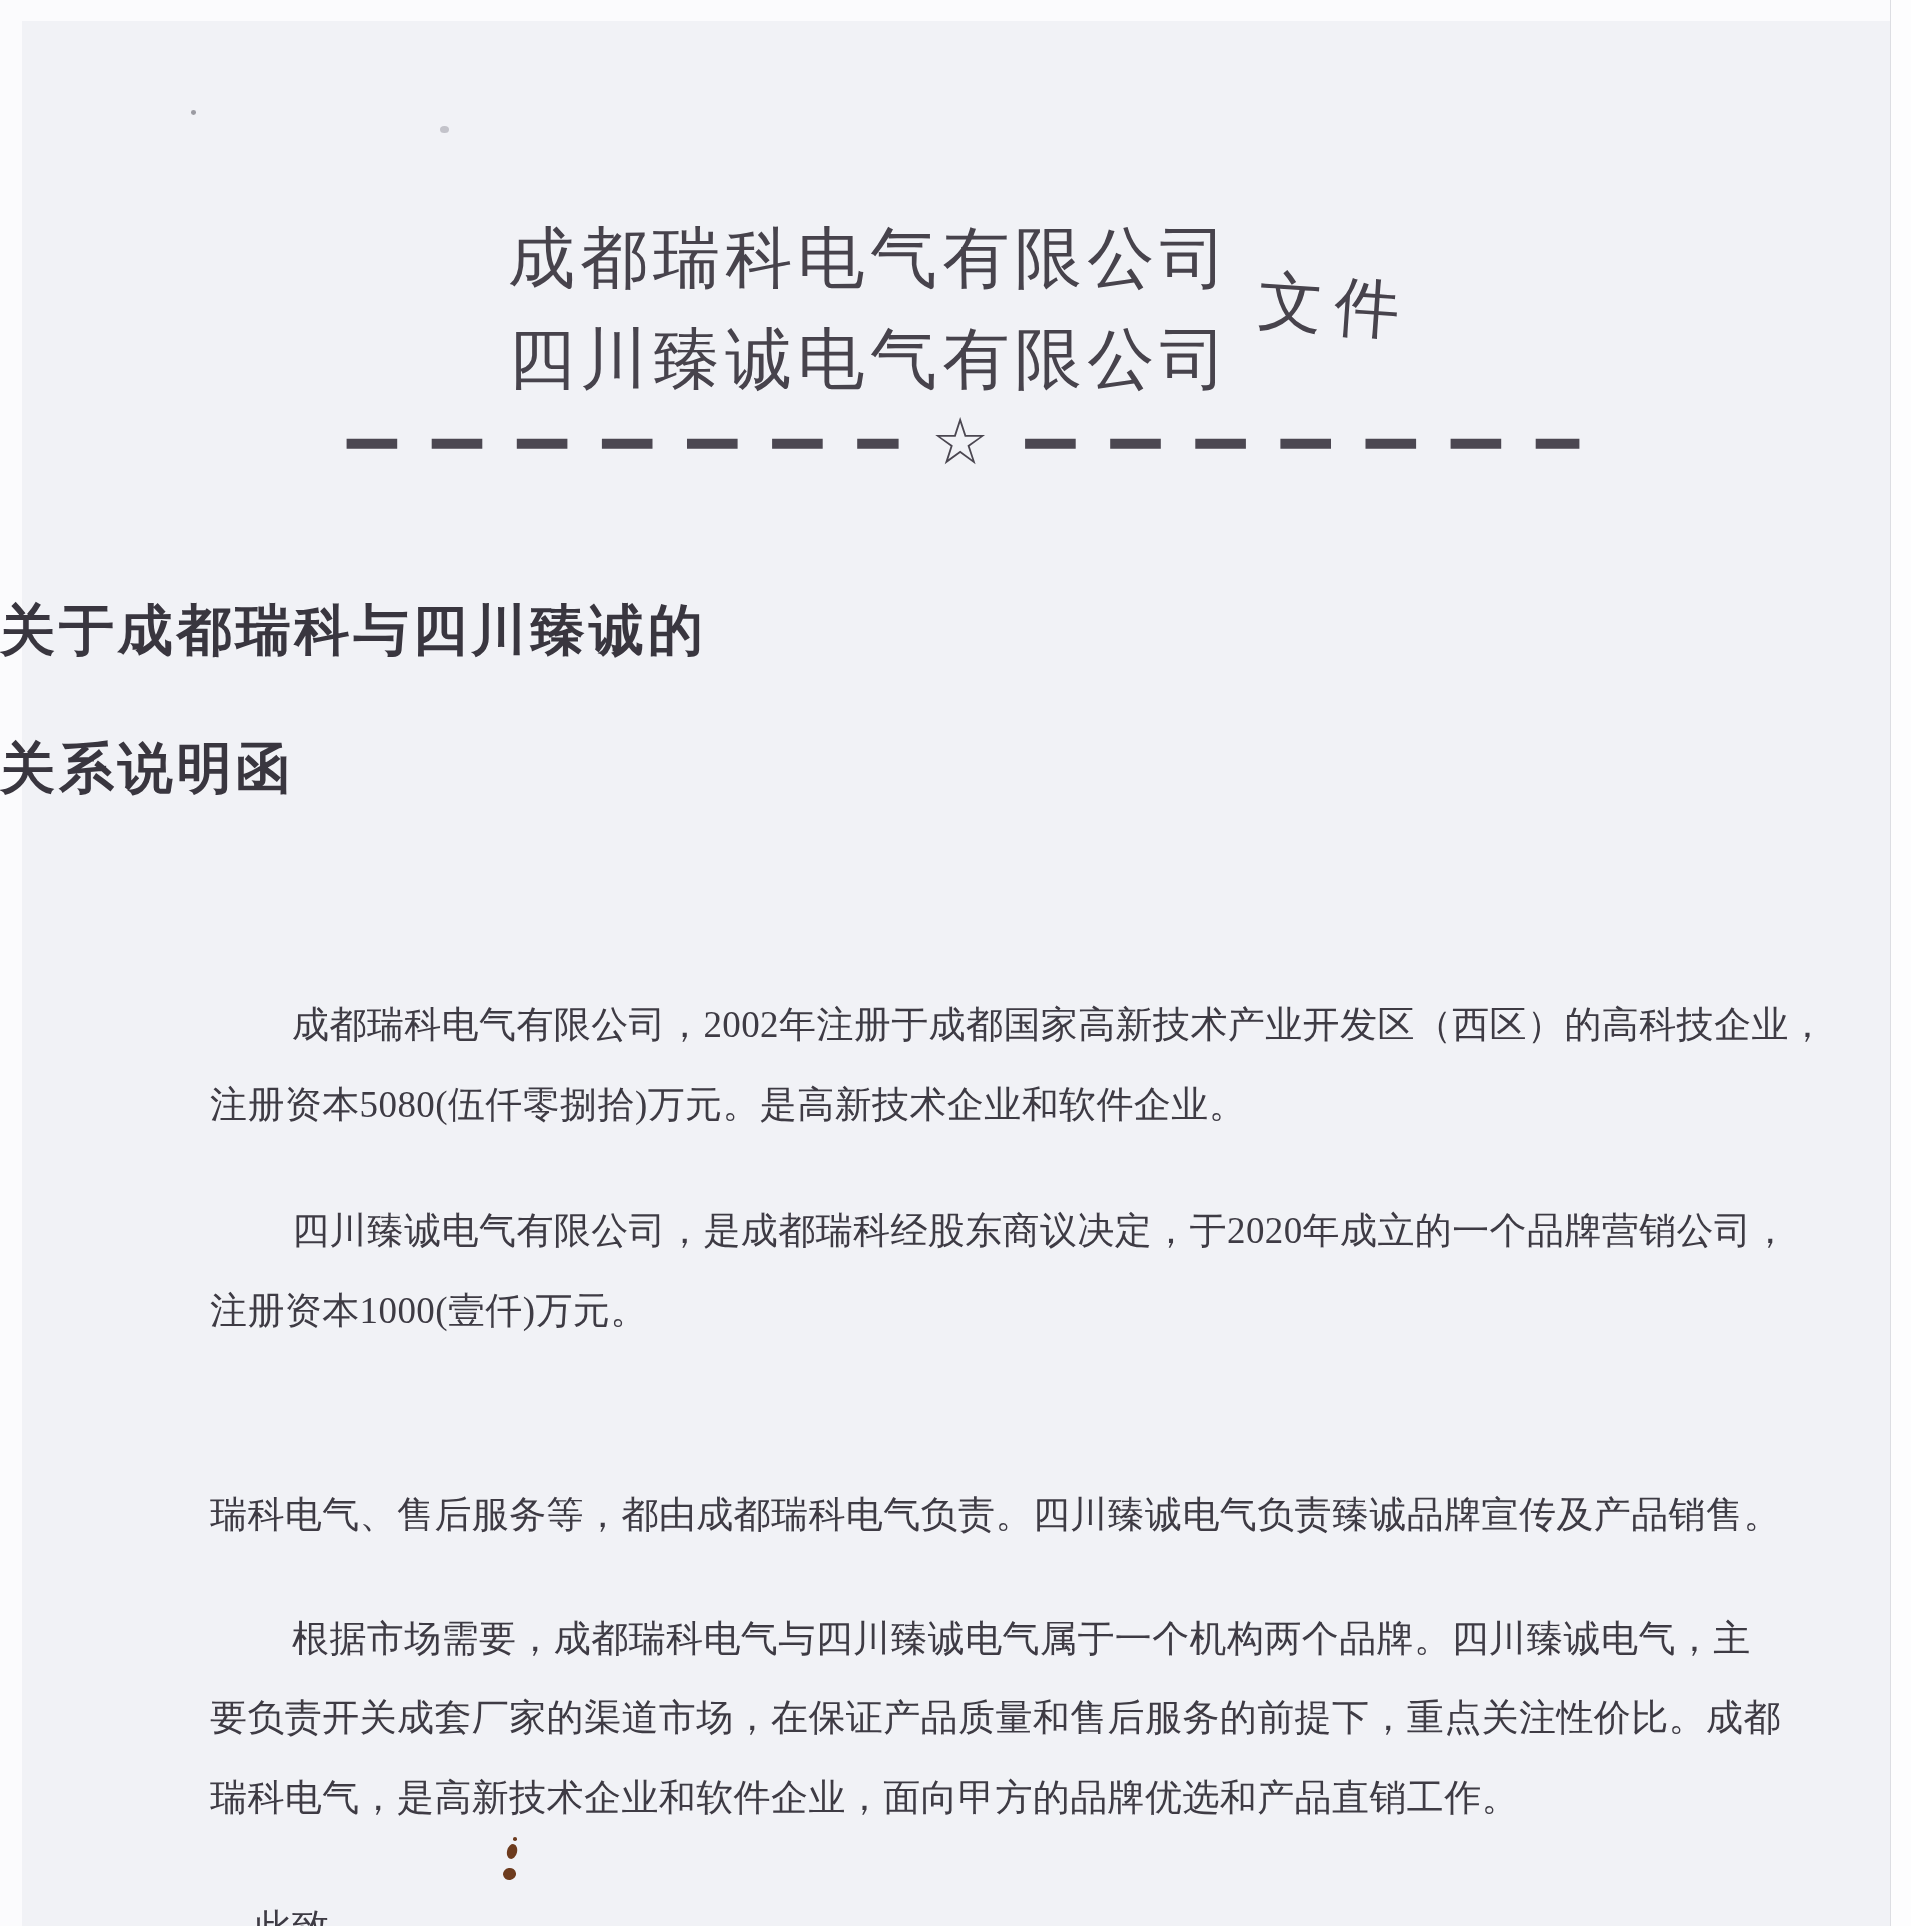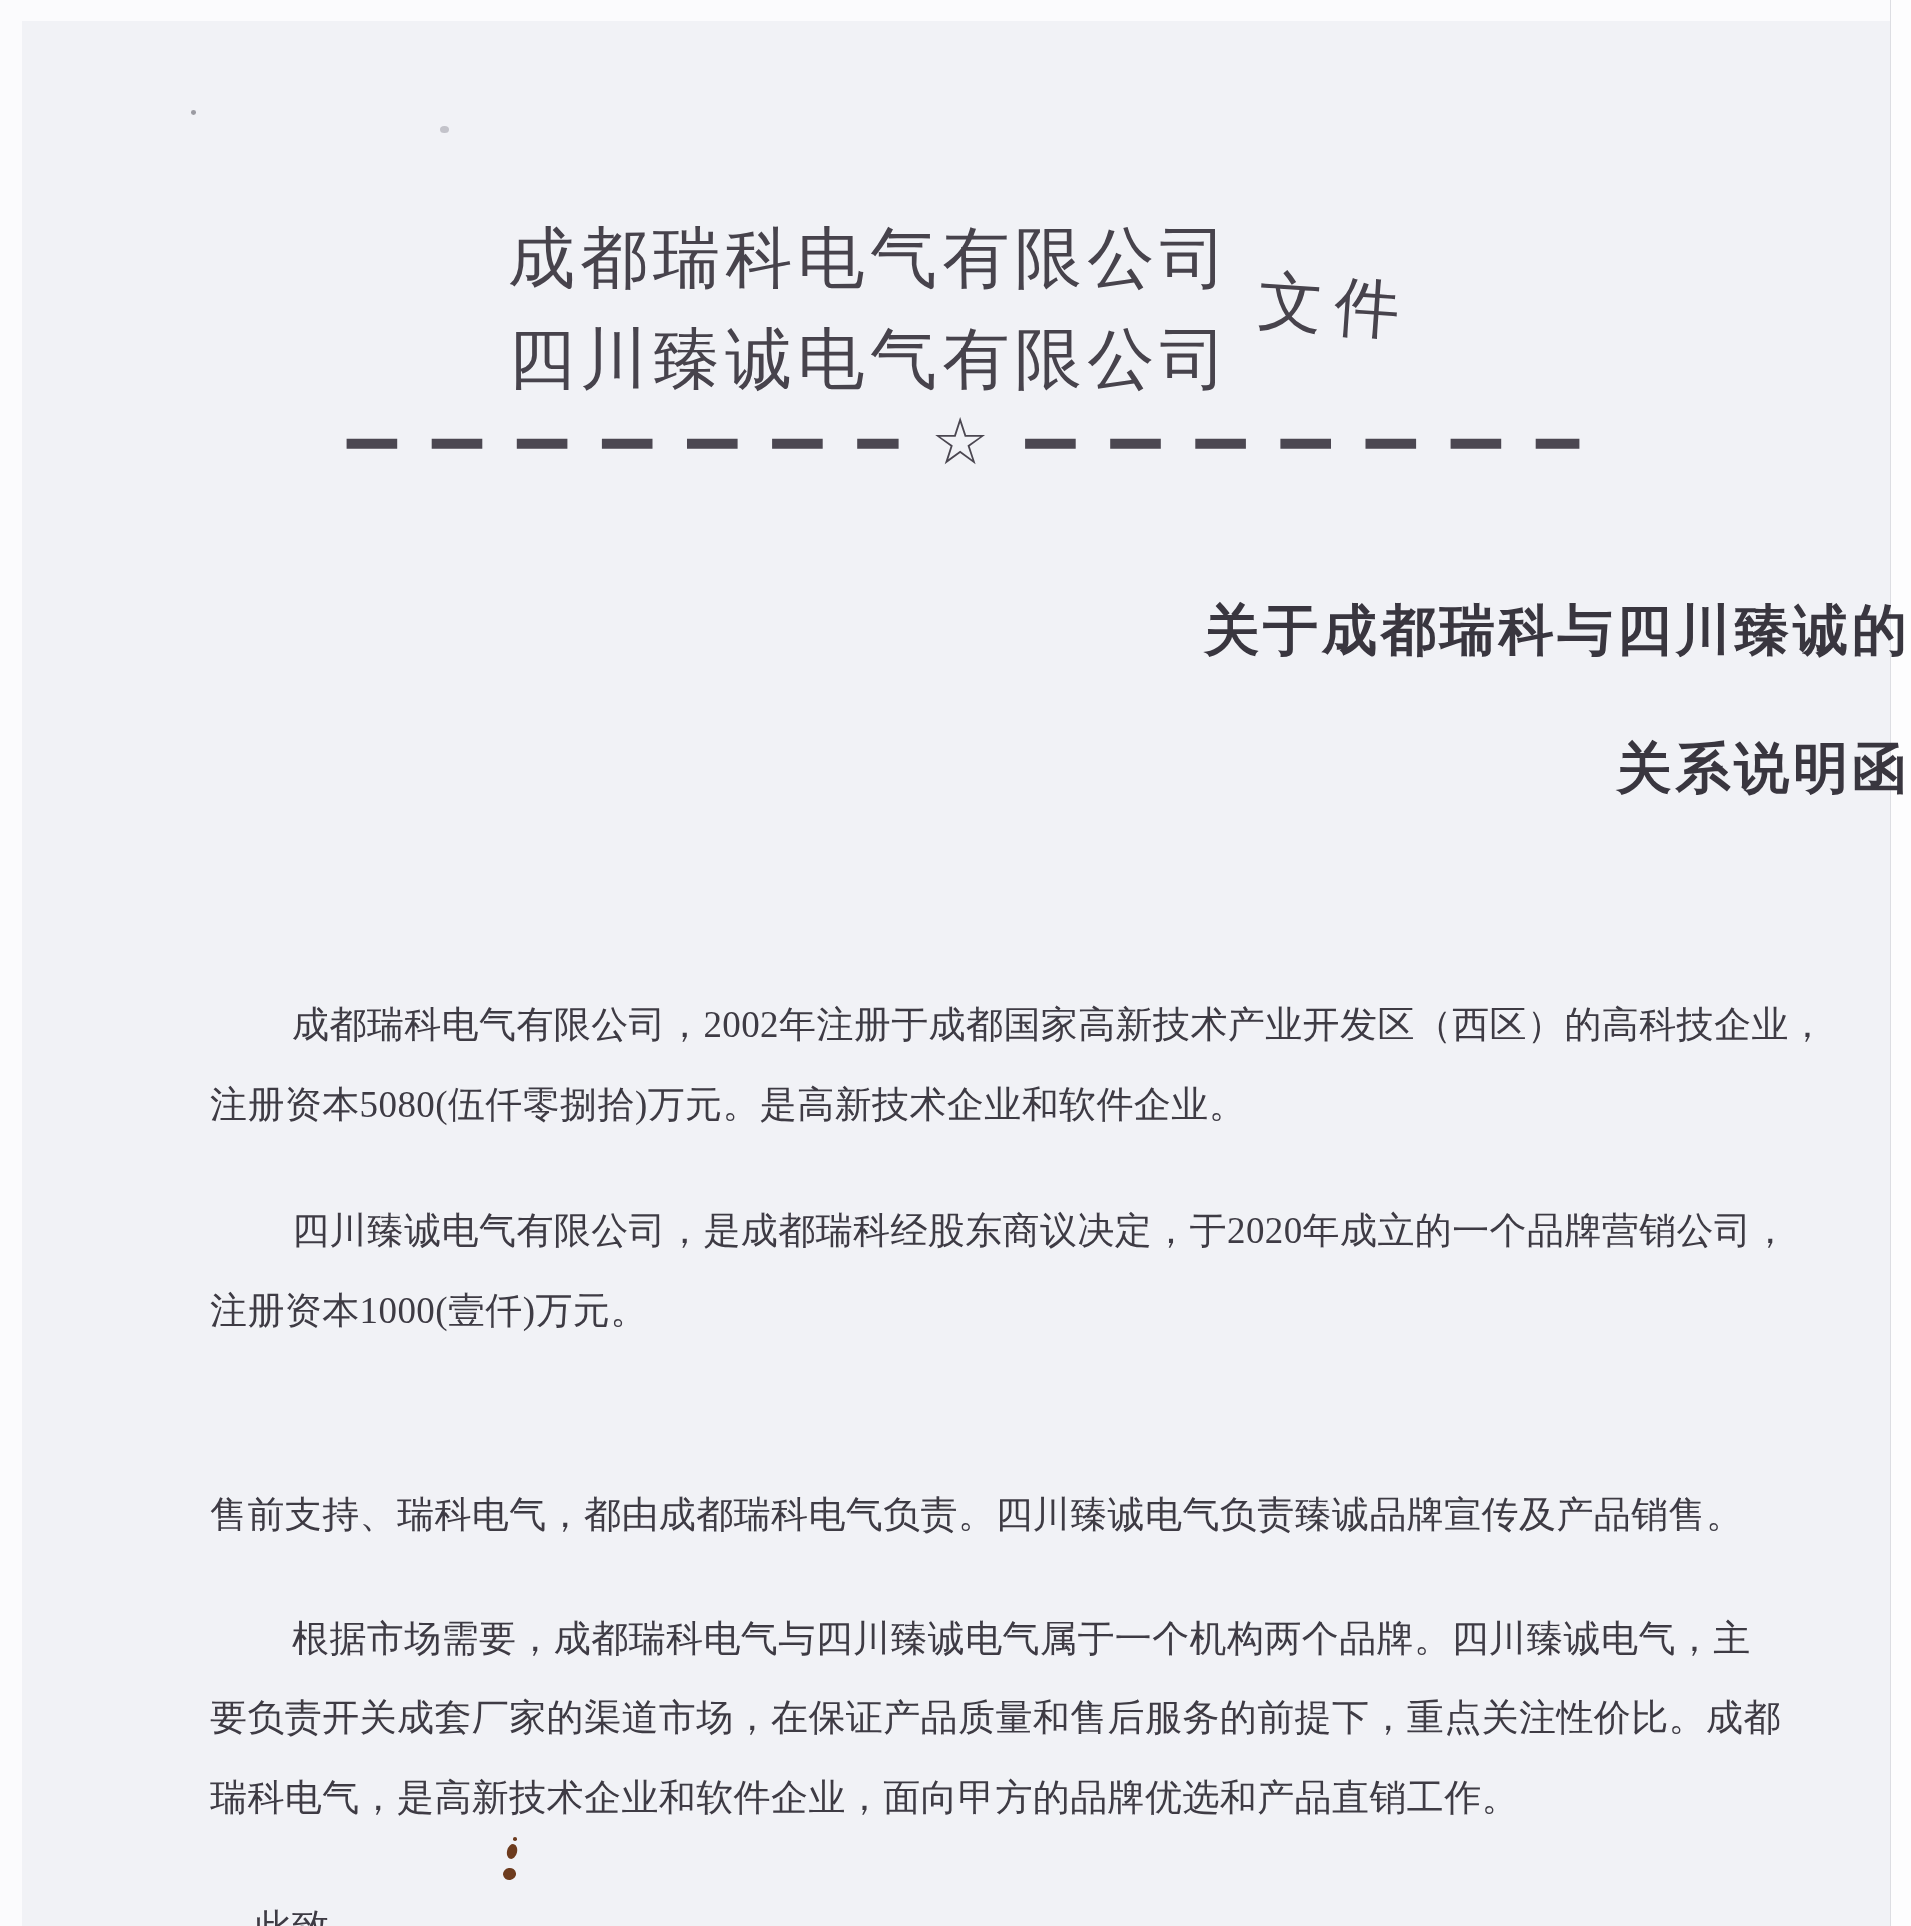--- a/index.html
+++ b/index.html
@@ -30,21 +30,21 @@
   .head-line.l1{top:213px;}
   .head-line.l2{top:314px;}
   .doc-label{left:1258px;top:262px;font-size:65px;letter-spacing:11.6px;color:#47434c;transform:rotate(4deg);font-weight:500;}
 
   
   .divider-svg{position:absolute;left:339px;top:420px;}
   .divider-svg line{stroke:#4b4751;stroke-width:26;}
   .divider-star{left:931px;top:404px;font-size:65px;color:#4b4751;font-weight:400;}
 
   
-  .title{left:0;width:1911px;text-align:right;font-weight:bold;color:var(--title-ink);font-size:55px;letter-spacing:3.9px;}
+  .title{left:0;width:1911px;text-align:left;font-weight:bold;color:var(--title-ink);font-size:55px;letter-spacing:3.9px;}
   .title.t1{top:594px;}
   .title.t2{top:732px;}
 
   
   .bline{font-size:37px;color:var(--ink);letter-spacing:0.4px;}
   .m{left:210px;}  .ind{left:292px;}
   .y-p1l1{top:1000px;} .y-p1l2{top:1080px;}
   .y-p2l1{top:1206px;} .y-p2l2{top:1286px;}
   .y-p3l1{top:1410px;} .y-p3l2{top:1490px;}
   .y-p4l1{top:1614px;} .y-p4l2{top:1693px;} .y-p4l3{top:1773px;}
@@ -79,21 +79,21 @@
   </svg>
   <div class="abs divider-star">☆</div>
 
   <div class="abs title t1">关于成都瑞科与四川臻诚的</div>
   <div class="abs title t2">关系说明函</div>
 
   <div class="abs bline ind y-p1l1">成都瑞科电气有限公司，2002年注册于成都国家高新技术产业开发区（西区）的高科技企业，</div>
   <div class="abs bline m   y-p1l2">注册资本5080(伍仟零捌拾)万元。是高新技术企业和软件企业。</div>
   <div class="abs bline ind y-p2l1">四川臻诚电气有限公司，是成都瑞科经股东商议决定，于2020年成立的一个品牌营销公司，</div>
   <div class="abs bline m   y-p2l2">注册资本1000(壹仟)万元。</div>
-  <div class="abs bline m   y-p3l2">售前支持、瑞科电气，都由成都瑞科电气负责。四川臻诚电气负责臻诚品牌宣传及产品销售。</div>
+  <div class="abs bline m   y-p3l2">瑞科电气、售后服务等，都由成都瑞科电气负责。四川臻诚电气负责臻诚品牌宣传及产品销售。</div>
   <div class="abs bline ind y-p4l1">根据市场需要，成都瑞科电气与四川臻诚电气属于一个机构两个品牌。四川臻诚电气，主</div>
   <div class="abs bline m   y-p4l2">要负责开关成套厂家的渠道市场，在保证产品质量和售后服务的前提下，重点关注性价比。成都</div>
   <div class="abs bline m   y-p4l3">瑞科电气，是高新技术企业和软件企业，面向甲方的品牌优选和产品直销工作。</div>
 
   <div class="abs salute">此致，</div>
 
   <div class="speck speck-a"></div>
   <div class="speck speck-b"></div>
 
   <div class="blot blot-1"></div>

